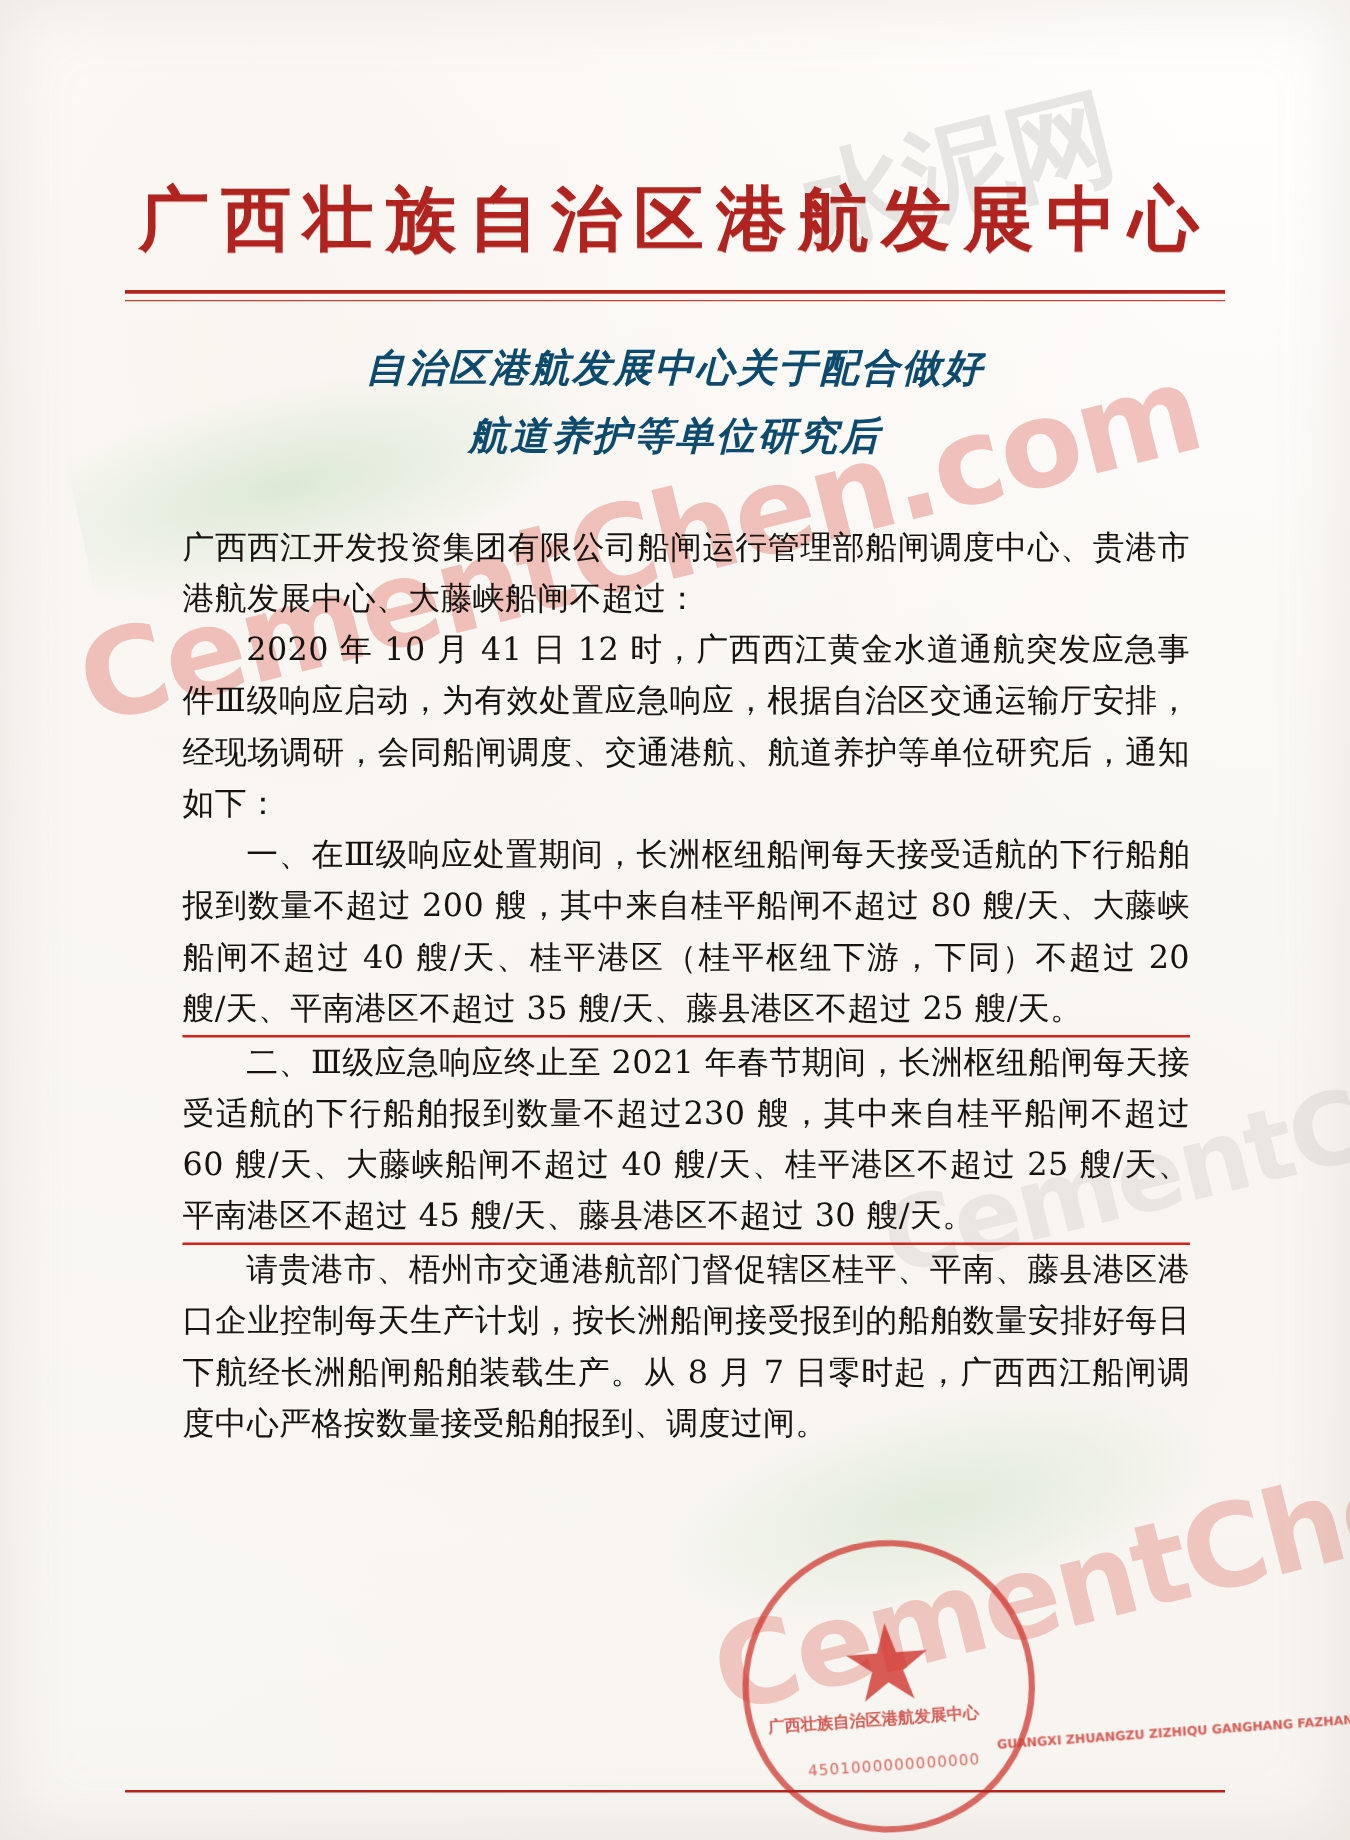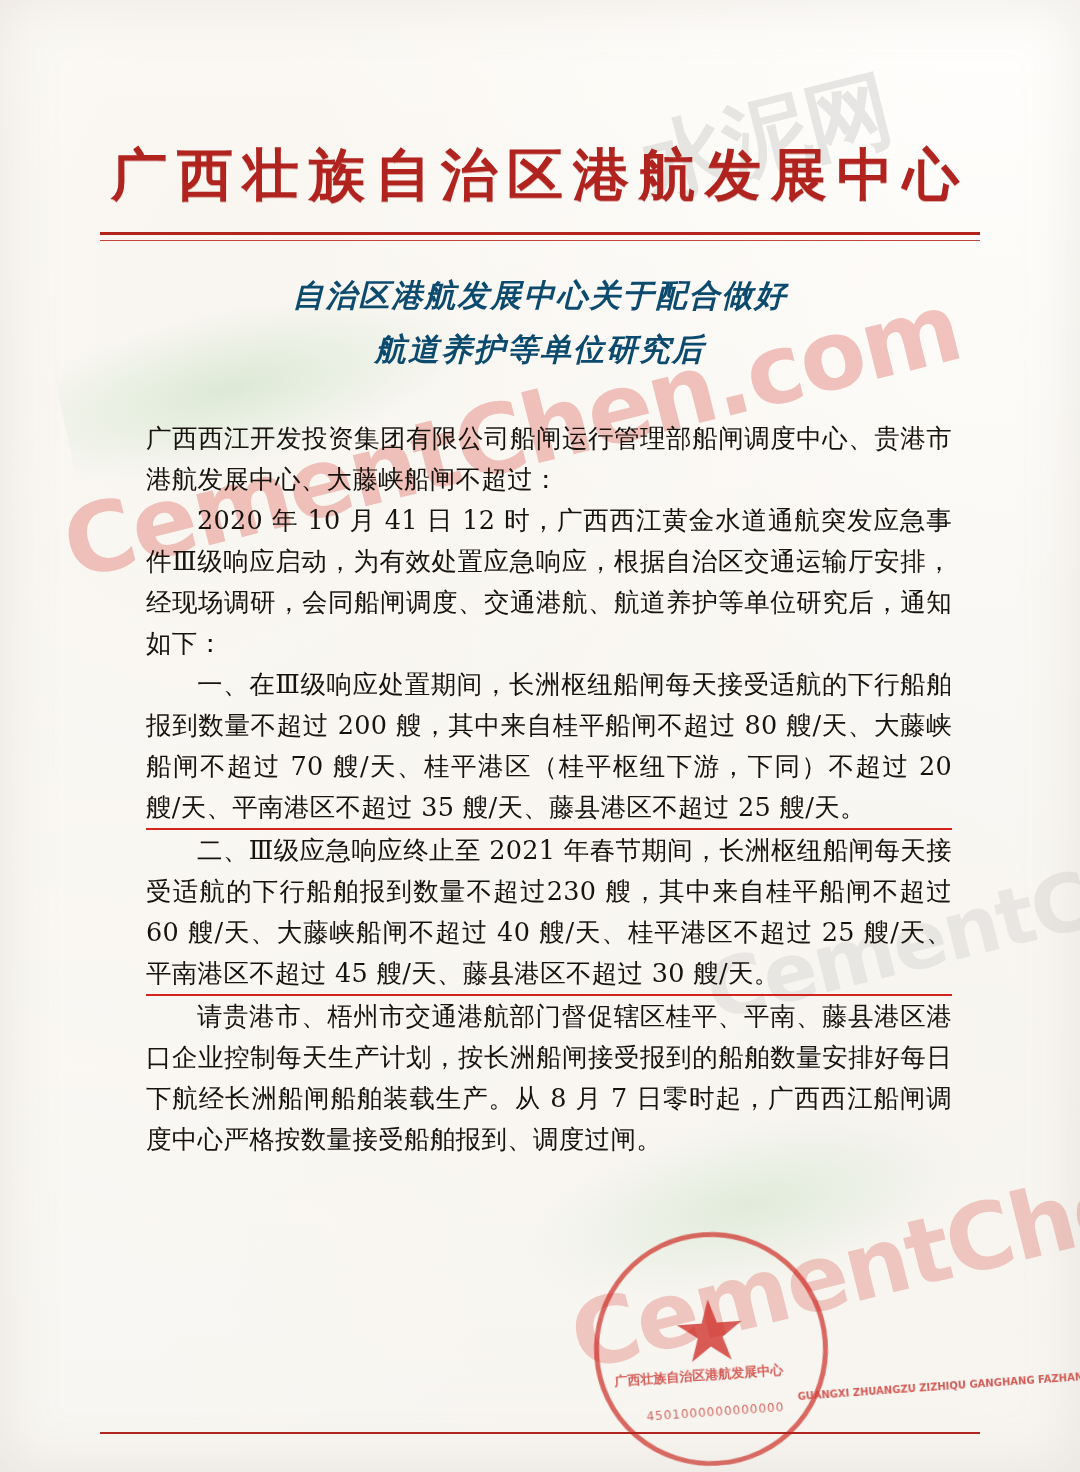--- a/index.html
+++ b/index.html
@@ -273,21 +273,21 @@
   <div class="masthead-rule thin"></div>
 
   <div class="doc-title">
     <div>自治区港航发展中心关于配合做好</div>
     <div>航道养护等单位研究后</div>
   </div>
 
   <div class="body-text">
     <p>广西西江开发投资集团有限公司船闸运行管理部船闸调度中心、贵港市港航发展中心、大藤峡船闸不超过：</p>
     <p class="indent">2020 年 10 月 41 日 12 时，广西西江黄金水道通航突发应急事件Ⅲ级响应启动，为有效处置应急响应，根据自治区交通运输厅安排，经现场调研，会同船闸调度、交通港航、航道养护等单位研究后，通知如下：</p>
-    <p class="indent ul">一、在Ⅲ级响应处置期间，长洲枢纽船闸每天接受适航的下行船舶报到数量不超过 200 艘，其中来自桂平船闸不超过 80 艘/天、大藤峡船闸不超过 70 艘/天、桂平港区（桂平枢纽下游，下同）不超过 20 艘/天、平南港区不超过 35 艘/天、藤县港区不超过 25 艘/天。</p>
+    <p class="indent ul">一、在Ⅲ级响应处置期间，长洲枢纽船闸每天接受适航的下行船舶报到数量不超过 200 艘，其中来自桂平船闸不超过 80 艘/天、大藤峡船闸不超过 40 艘/天、桂平港区（桂平枢纽下游，下同）不超过 20 艘/天、平南港区不超过 35 艘/天、藤县港区不超过 25 艘/天。</p>
     <p class="indent ul">二、Ⅲ级应急响应终止至 2021 年春节期间，长洲枢纽船闸每天接受适航的下行船舶报到数量不超过230 艘，其中来自桂平船闸不超过 60 艘/天、大藤峡船闸不超过 40 艘/天、桂平港区不超过 25 艘/天、平南港区不超过 45 艘/天、藤县港区不超过 30 艘/天。</p>
     <p class="indent">请贵港市、梧州市交通港航部门督促辖区桂平、平南、藤县港区港口企业控制每天生产计划，按长洲船闸接受报到的船舶数量安排好每日下航经长洲船闸船舶装载生产。从 8 月 7 日零时起，广西西江船闸调度中心严格按数量接受船舶报到、调度过闸。</p>
   </div>
 
   <div class="seal">
     <div class="ring-text">
       <span style="transform: rotate(-100deg) translate(0,-100px) rotate(100deg);">广西壮族自治区港航发展中心</span>
       <span style="transform: rotate(120deg) translate(0,-96px) rotate(-120deg); font-size:10px;">GUANGXI ZHUANGZU ZIZHIQU GANGHANG FAZHAN ZHONGXIN</span>
     </div>
     <div class="star"></div>

